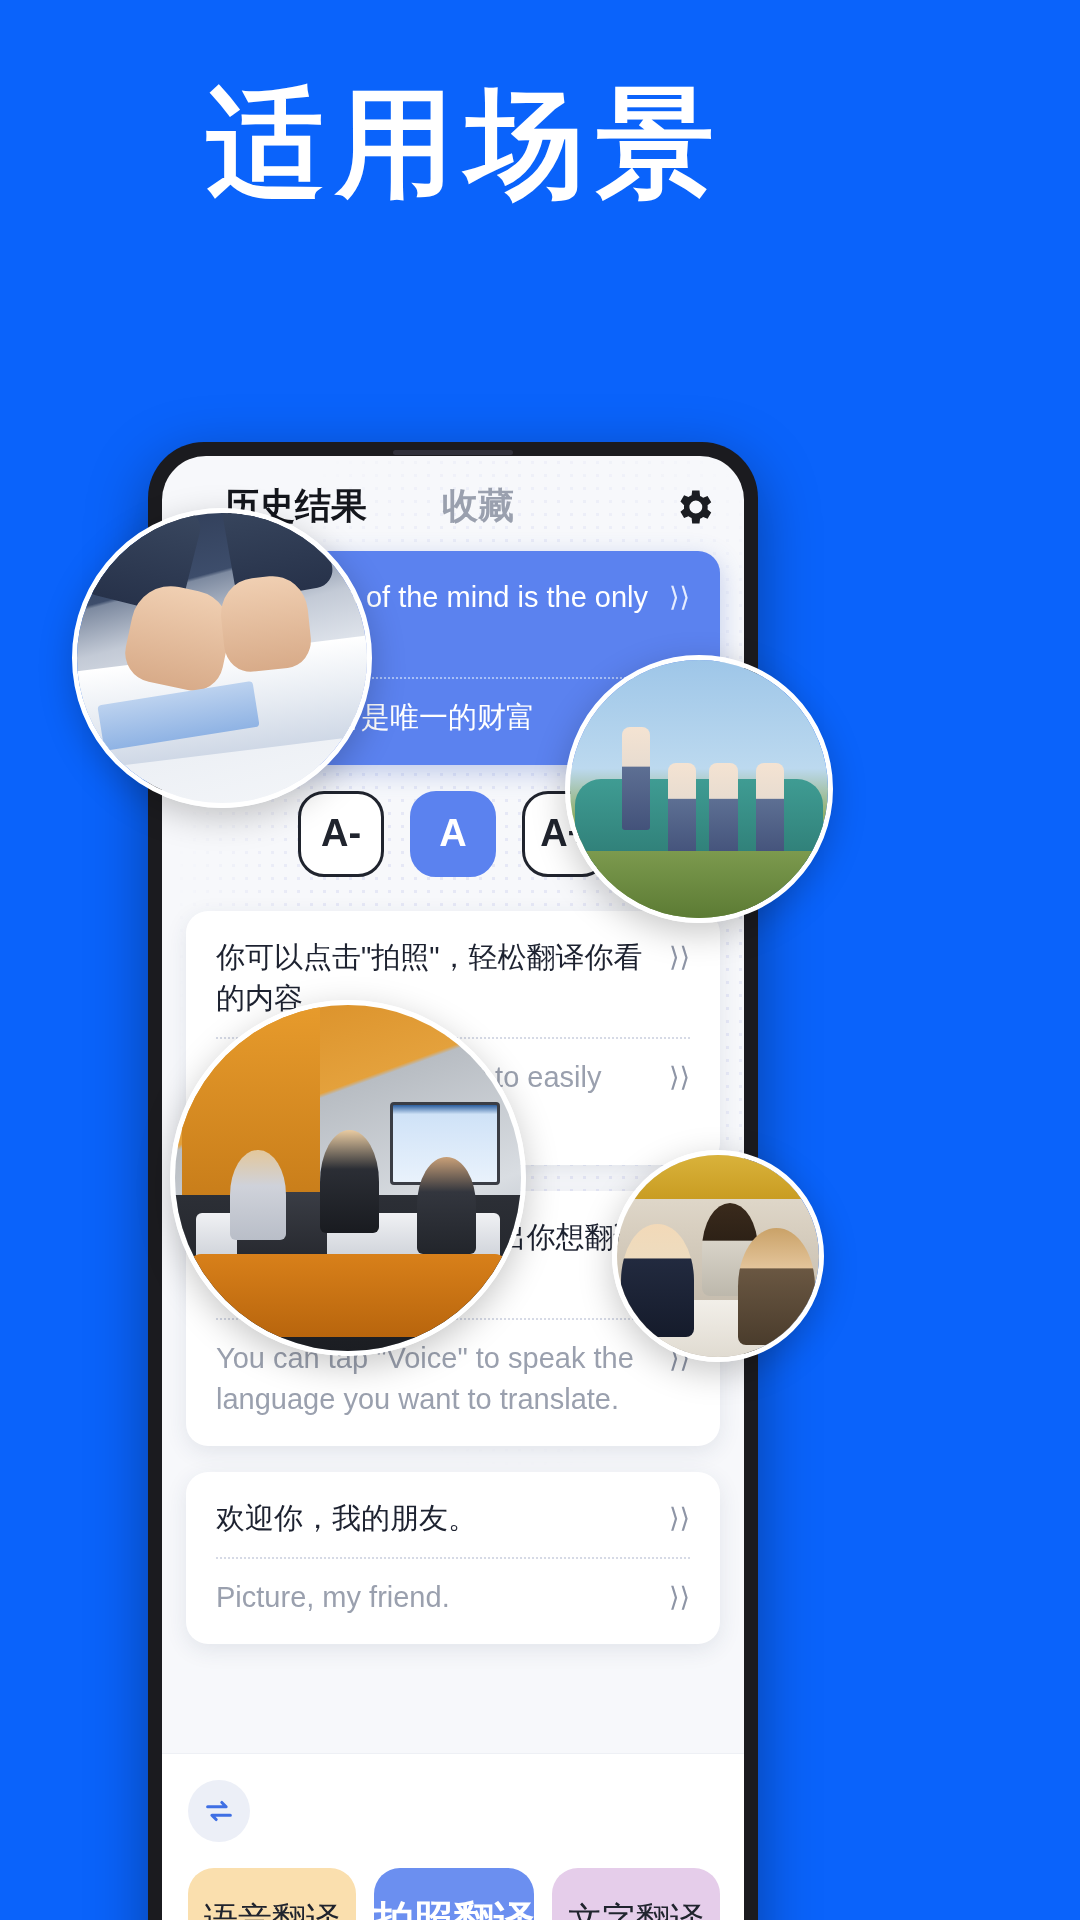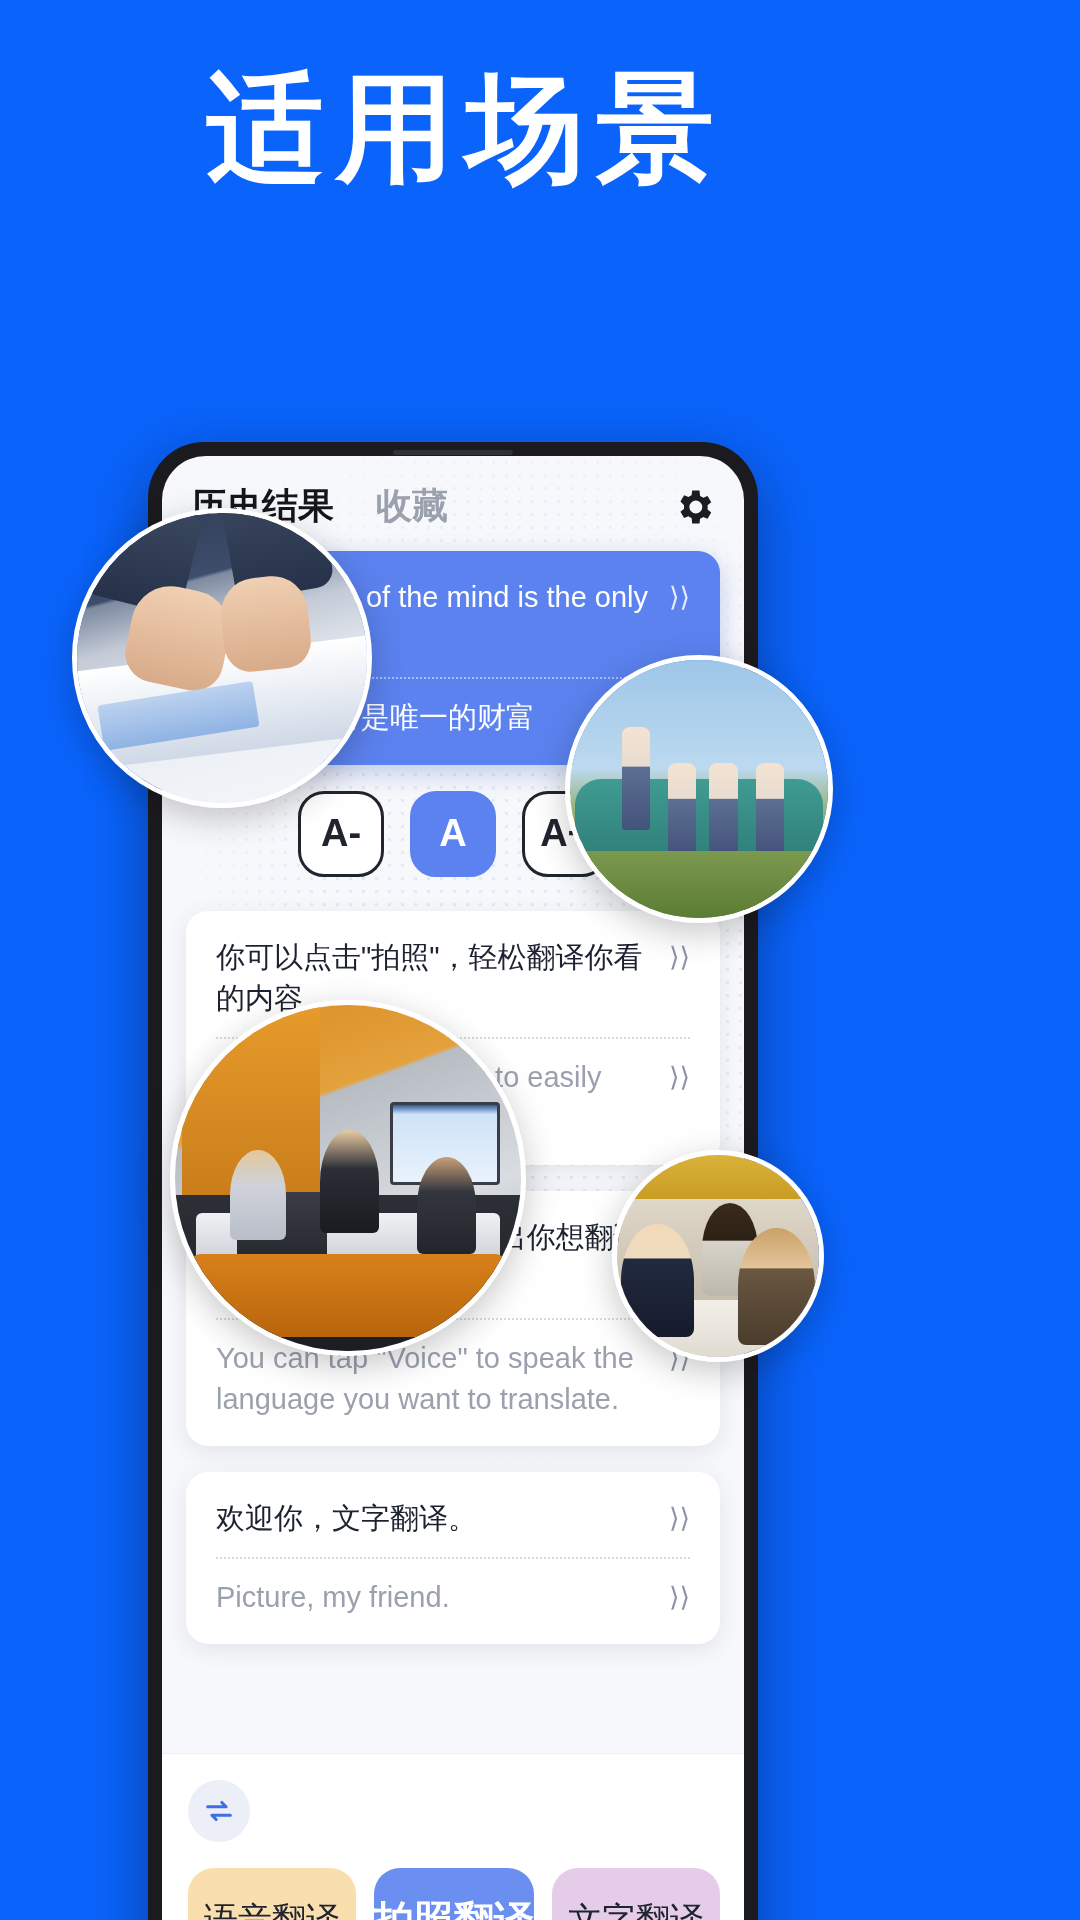--- a/index.html
+++ b/index.html
@@ -5,21 +5,21 @@
   * { box-sizing: border-box; margin: 0; padding: 0; }
   html, body {
     width: 1080px; height: 1920px;
     font-family: "Liberation Sans", "DejaVu Sans", sans-serif;
     overflow: hidden;
   }
   body { background: #0a63fb; position: relative; }
 
   
   .headline-wrap {
-    position: absolute; top: 0; left: 0; width: 920px;
+    position: absolute; top: 15px; left: 0; width: 920px;
     text-align: center; padding-top: 62px;
   }
   .headline {
     color: #ffffff; font-size: 118px; font-weight: 700;
     letter-spacing: 12px; line-height: 1.12;
     text-indent: 12px;
   }
   .subhead {
     color: #ffffff; font-size: 62px; font-weight: 700;
     letter-spacing: 4px; margin-top: 22px; text-indent: 4px;
@@ -57,21 +57,21 @@
   }
 
   
   .app-header {
     position: relative; z-index: 3;
     display: flex; align-items: center;
     padding: 26px 28px 10px 28px;
   }
   .tab {
     font-size: 36px; font-weight: 700; color: #9aa0ae;
-    margin-right: 42px; position: relative; white-space: nowrap;
+    margin-right: 42px; position: relative; white-space: nowrap; margin-left: 33px;
   }
   .tab.active { color: #14161c; }
   .tab.active::after {
     content: ""; position: absolute;
     left: -2px; bottom: 0px; width: 40px; height: 14px;
     background: #6b8ff0; opacity: .75;
     border-radius: 2px; z-index: -1;
   }
   .gear-btn { margin-left: auto; width: 44px; height: 44px; }
   .gear-btn svg { display: block; }
@@ -350,21 +350,21 @@
         <div class="divider"></div>
         <div class="row">
           <div class="txt sub">You can tap "Voice" to speak the language you want to translate.</div>
           <div class="spk">⟩⟩</div>
         </div>
       </div>
 
       <div class="card">
 
         <div class="row">
-          <div class="txt">欢迎你，文字翻译。</div>
+          <div class="txt">欢迎你，我的朋友。</div>
           <div class="spk">⟩⟩</div>
         </div>
         <div class="divider"></div>
         <div class="row">
           <div class="txt sub">Picture, my friend.</div>
           <div class="spk">⟩⟩</div>
         </div>
       </div>
 
     </div>

